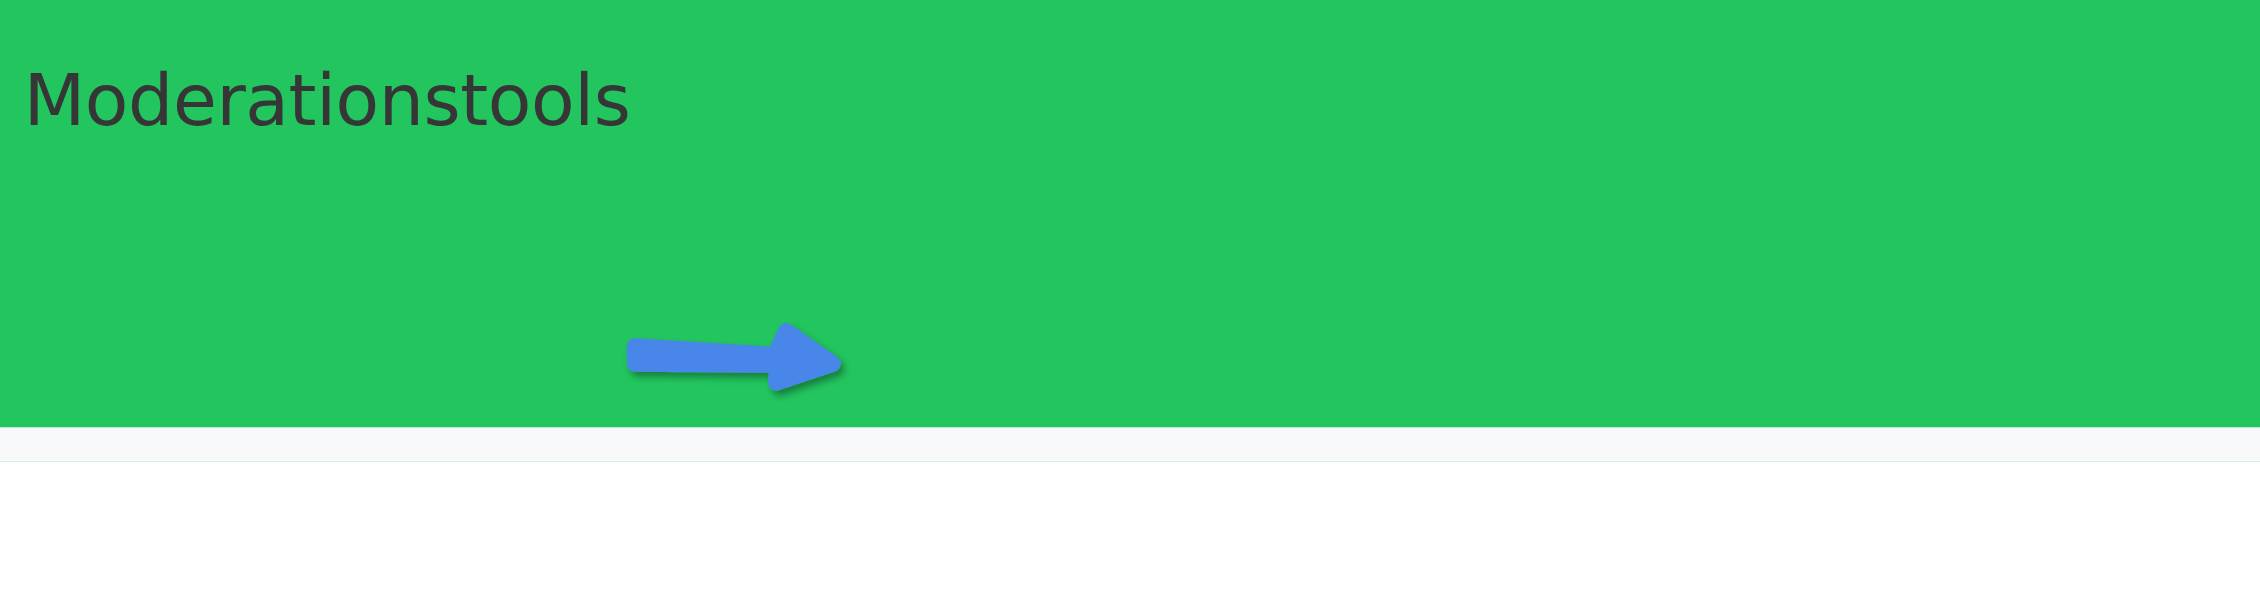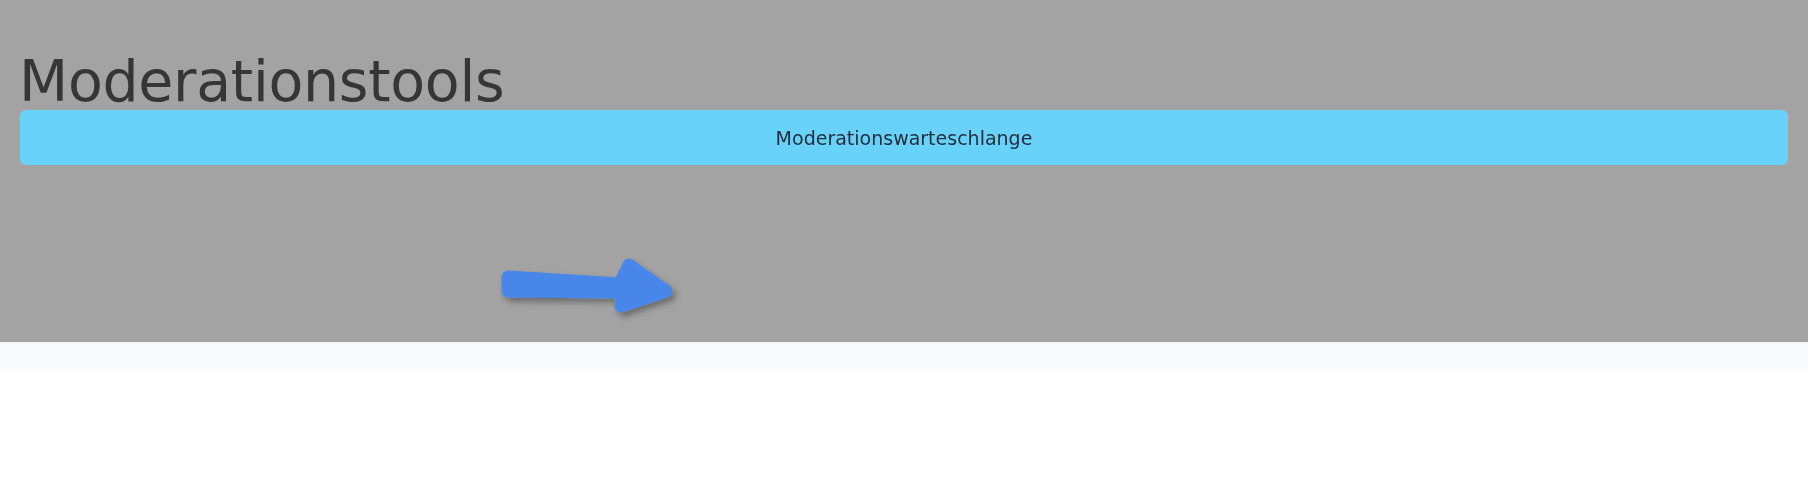--- a/index.html
+++ b/index.html
@@ -10,21 +10,21 @@
     width: 1808px;
     height: 487px;
     background: #ffffff;
     font-family: "DejaVu Sans", sans-serif;
     overflow: hidden;
   }
   .page {
     position: relative;
     width: 1808px;
     height: 369px;
-    background: #a3a3a3;
+    background: #22c55e;
     box-sizing: border-box;
   }
   .page-title {
     position: absolute;
     left: 19px;
     top: 2px;
     font-size: 57px;
     line-height: 82px;
     font-weight: 400;
     color: #363636;
@@ -91,23 +91,20 @@
 </style>
 </head>
 <body>
 
 <div class="page">
 
   <h1 class="page-title">Moderationstools</h1>
 
   <div class="button-stack">
 
-    <button class="tool-button blue">
-      <span class="btn-label">Moderationswarteschlange</span>
-    </button>
 
 
 
 
   </div>
 
   <div class="arrow-annotation">
     <svg width="180" height="56" viewBox="0 0 180 56" xmlns="http://www.w3.org/2000/svg">
       <defs>
         <filter id="arrowShadow" x="-20%" y="-20%" width="150%" height="160%">

